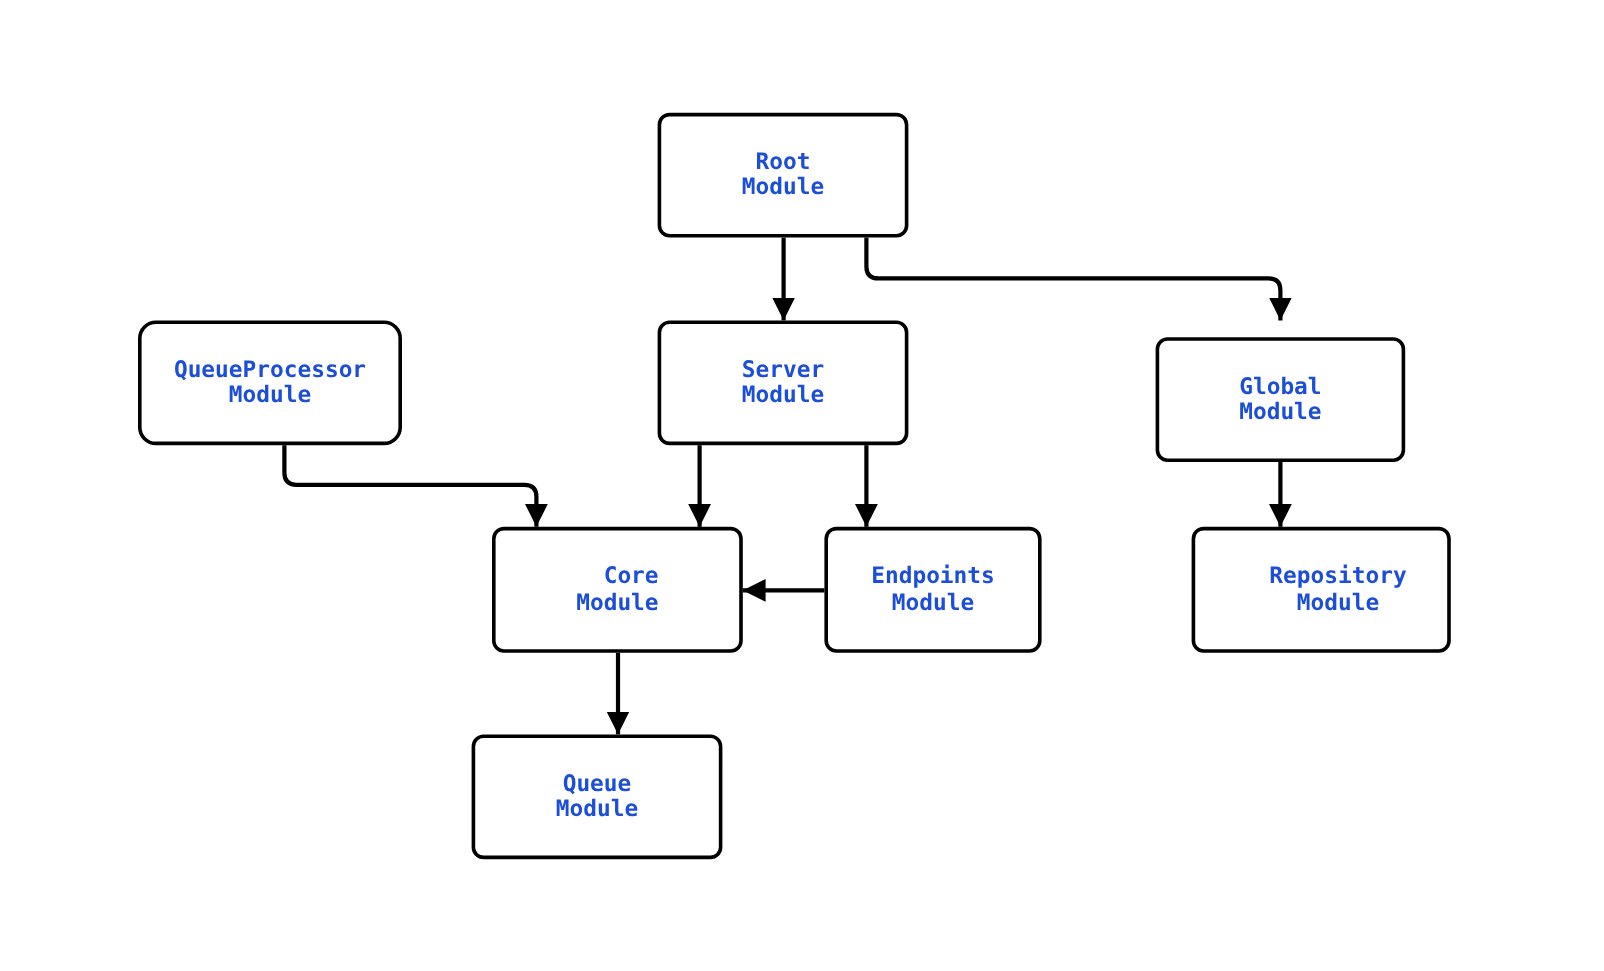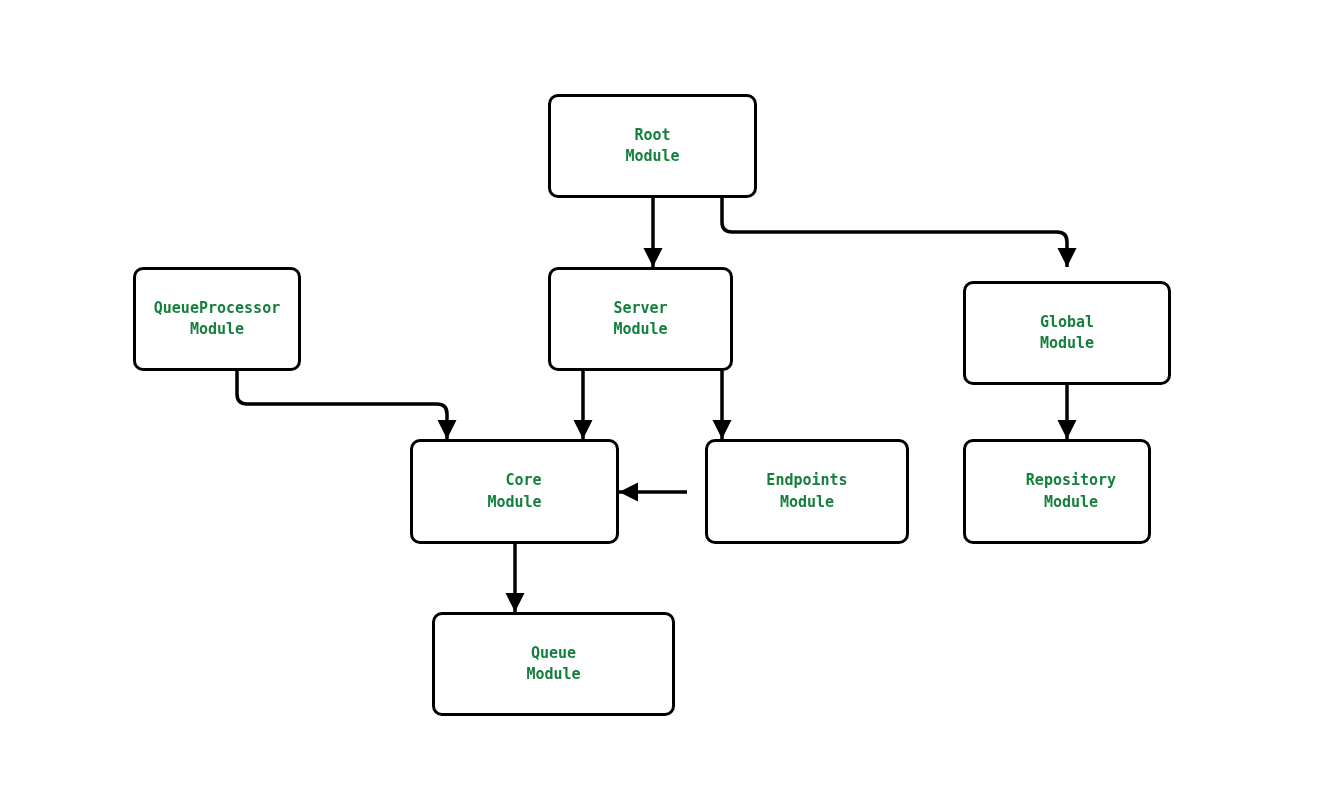--- a/index.html
+++ b/index.html
@@ -35,23 +35,23 @@
     border: 3.5px solid #000000;
     border-radius: 10px;
     background: #ffffff;
     display: flex;
     align-items: center;
     justify-content: center;
     text-align: center;
   }
   .node-label {
     font-weight: bold;
-    font-size: 15px;
+    font-size: 19px;
     line-height: 21.5px;
-    color: #15803d;
+    color: #1d4ed8;
     white-space: pre-line;
     letter-spacing: 0px;
   }
 </style>
 </head>
 <body>
 
 <div class="canvas">
   <svg class="edges-layer" viewBox="0 0 1337 809" xmlns="http://www.w3.org/2000/svg">
     <defs>
@@ -68,41 +68,41 @@
         <path d="M687,492 L619,492" class="edge" marker-end="url(#arrowhead)"></path>
         <path d="M1067,371 L1067,439" class="edge" marker-end="url(#arrowhead)"></path>
         <path d="M515,544 L515,612" class="edge" marker-end="url(#arrowhead)"></path>
       </g>
   </svg>
 
 <div class="node" style="left: 548px; top: 94px; width: 209px; height: 104px;">
       <span class="node-label">Root
 Module</span>
     </div>
-    <div class="node" style="left: 133px; top: 267px; width: 168px; height: 104px;">
+    <div class="node" style="left: 115px; top: 267px; width: 220px; height: 104px; border-radius: 15px;">
       <span class="node-label">QueueProcessor
 Module</span>
     </div>
-    <div class="node" style="left: 548px; top: 267px; width: 185px; height: 104px;">
+    <div class="node" style="left: 548px; top: 267px; width: 209px; height: 104px;">
       <span class="node-label">Server
 Module</span>
     </div>
     <div class="node" style="left: 963px; top: 281px; width: 208px; height: 104px;">
       <span class="node-label">Global
 Module</span>
     </div>
     <div class="node" style="left: 410px; top: 439px; width: 209px; height: 105px; text-align: right;">
       <span class="node-label">Core
 Module</span>
     </div>
-    <div class="node" style="left: 687px; top: 439px; width: 204px; height: 105px; margin-left: 18px;">
+    <div class="node" style="left: 687px; top: 439px; width: 181px; height: 105px;">
       <span class="node-label">Endpoints
 Module</span>
     </div>
-    <div class="node" style="left: 963px; top: 439px; width: 188px; height: 105px; padding-left: 28px;">
+    <div class="node" style="left: 993px; top: 439px; width: 216px; height: 105px; padding-left: 28px;">
       <span class="node-label">Repository
 Module</span>
     </div>
-    <div class="node" style="left: 432px; top: 612px; width: 243px; height: 104px;">
+    <div class="node" style="left: 393px; top: 612px; width: 209px; height: 104px;">
       <span class="node-label">Queue
 Module</span>
     </div>
   </div>
 
 </body></html>

